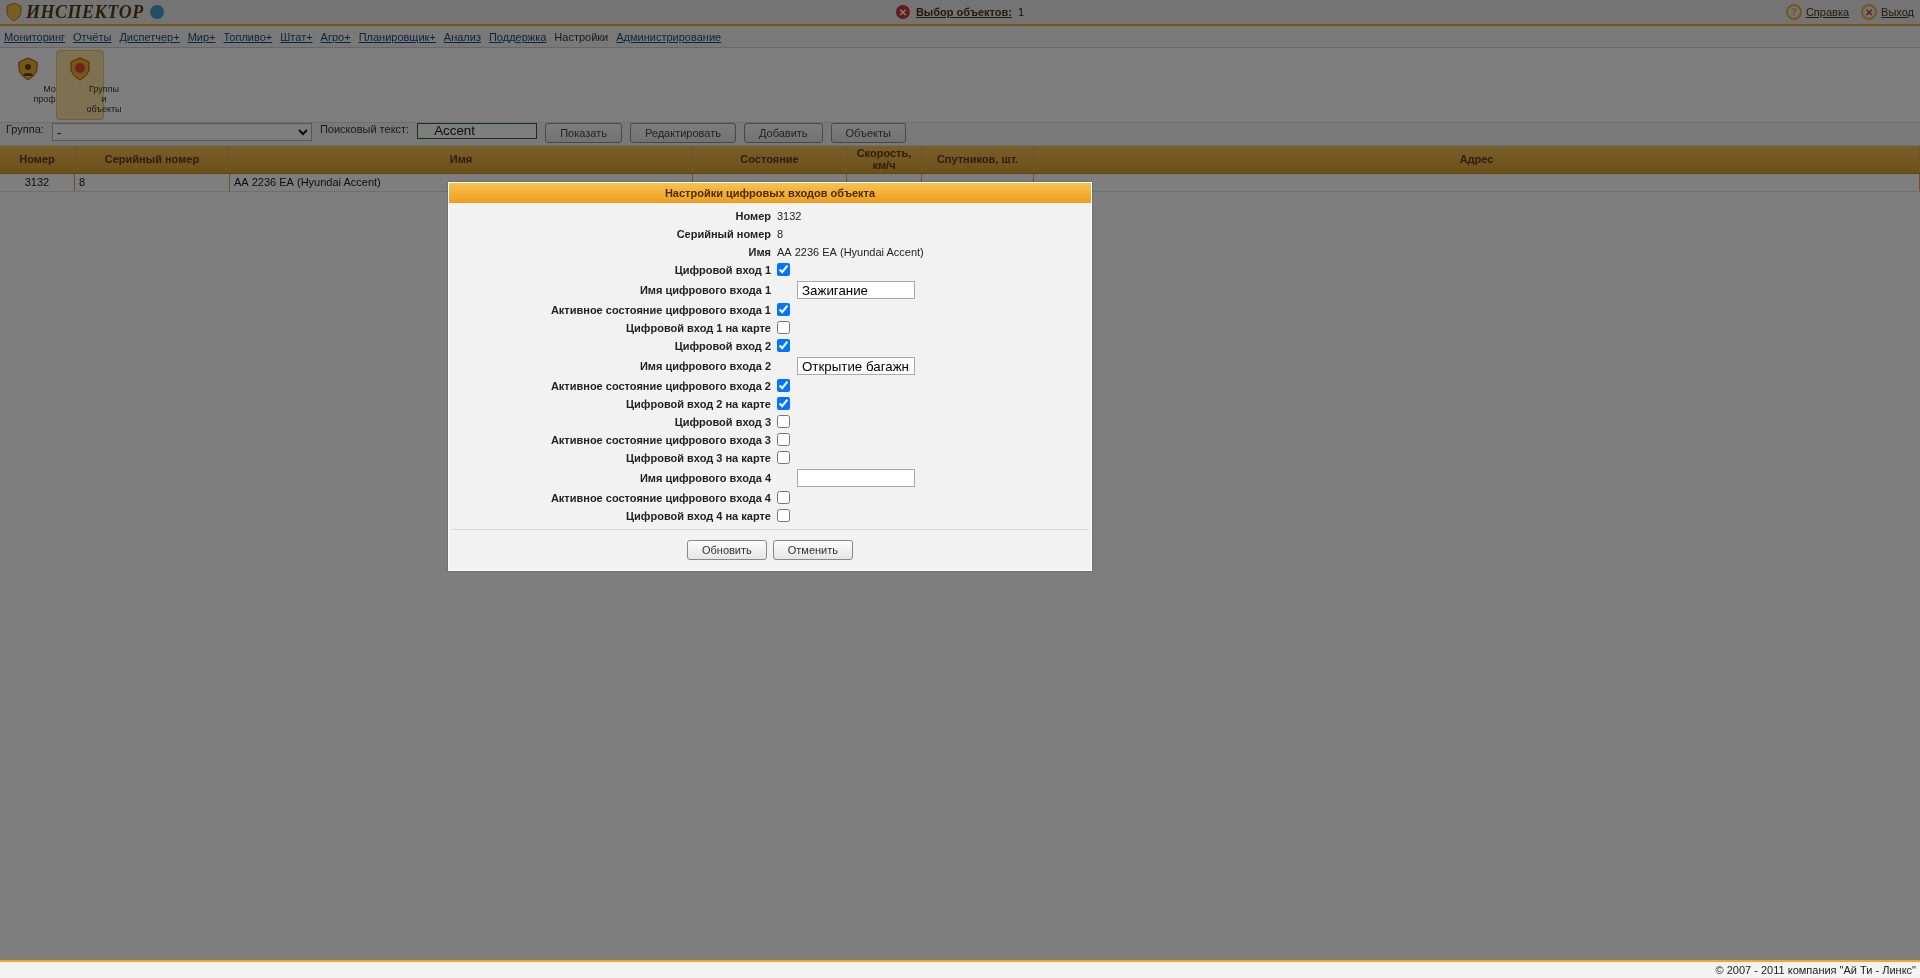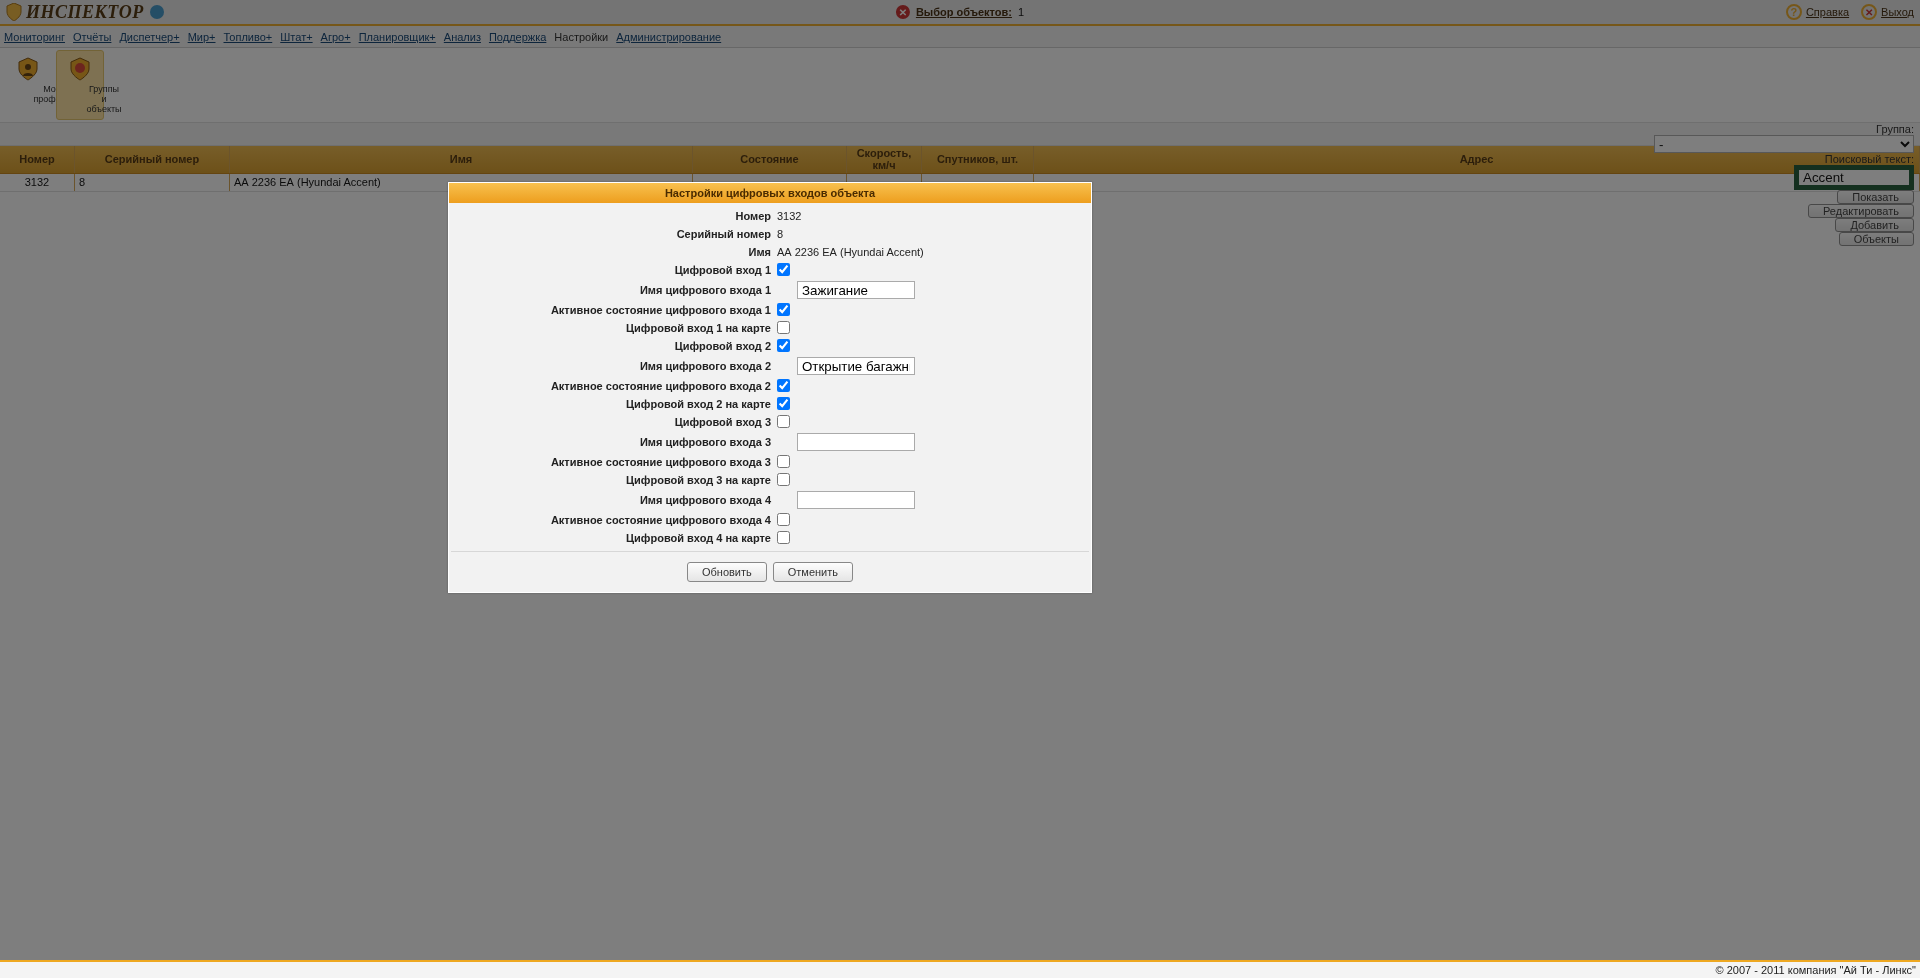--- a/index.html
+++ b/index.html
@@ -128,35 +128,34 @@
 }
 .tool-btn .lbl { font-size: 9px; text-align: center; line-height: 1.1; margin-top: 2px; color: #222; margin-left: 48px; }
 
 
 .filter-row {
   height: 24px;
   background: #f4f4f4;
   border-top: 1px solid #ddd;
   border-bottom: 1px solid #ddd;
   display: flex;
-  align-items: flex-end;
+  align-items: flex-start;
   padding: 0 6px;
-  gap: 0;
-  flex-direction: column;
+  gap: 8px;
 }
 .filter-row .lbl { color: #222; }
 .filter-row select {
   width: 260px; height: 18px;
   border: 1px solid #aaa;
   background: #fff;
 }
 .filter-row input[type="text"] {
-  width: 120px; height: 30px;
-  border: 5px solid #14532d;
-  padding: 0 4px;
+  width: 120px; height: 16px;
+  border: 1px solid #14532d;
+  padding: 0 16px;
 }
 .btn {
   height: 20px;
   padding: 0 14px;
   border: 1px solid #888;
   border-radius: 3px;
   background: linear-gradient(#fdfdfd,#e5e5e5);
   font-size: 11px;
   cursor: pointer;
   color: #333;
@@ -427,24 +426,20 @@
       </div>
     <div class="form-row">
         <div class="flabel">Цифровой вход 2 на карте</div>
         <div class="fval"><input type="checkbox" checked="" style=""></div>
       </div>
 
     <div class="form-row">
         <div class="flabel">Цифровой вход 3</div>
         <div class="fval"><input type="checkbox" style=""></div>
       </div>
-    <div class="form-row tall">
-        <div class="flabel">Имя цифрового входа 3</div>
-        <div class="fval"><input type="text" value="" style=""></div>
-      </div>
     <div class="form-row">
         <div class="flabel">Активное состояние цифрового входа 3</div>
         <div class="fval"><input type="checkbox" style=""></div>
       </div>
     <div class="form-row">
         <div class="flabel">Цифровой вход 3 на карте</div>
         <div class="fval"><input type="checkbox" style=""></div>
       </div>
 
     <div class="form-row tall">

